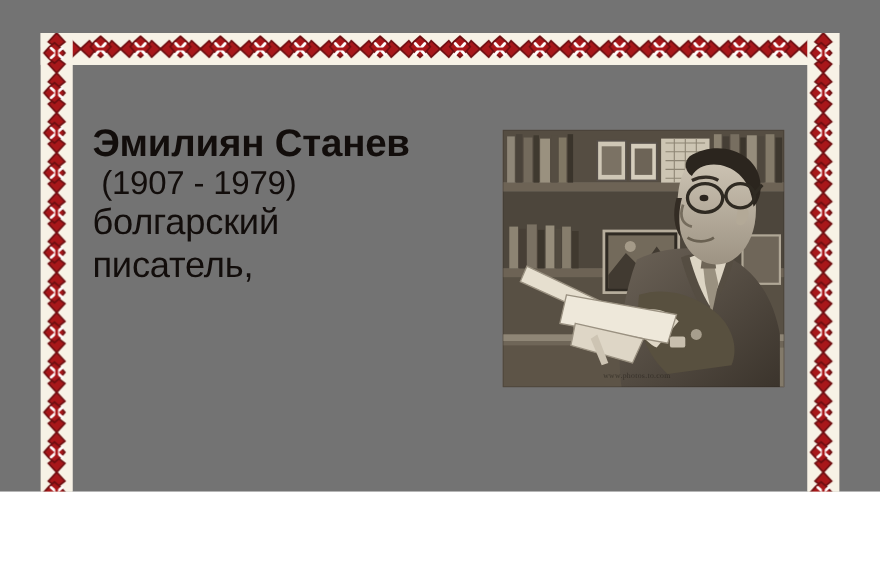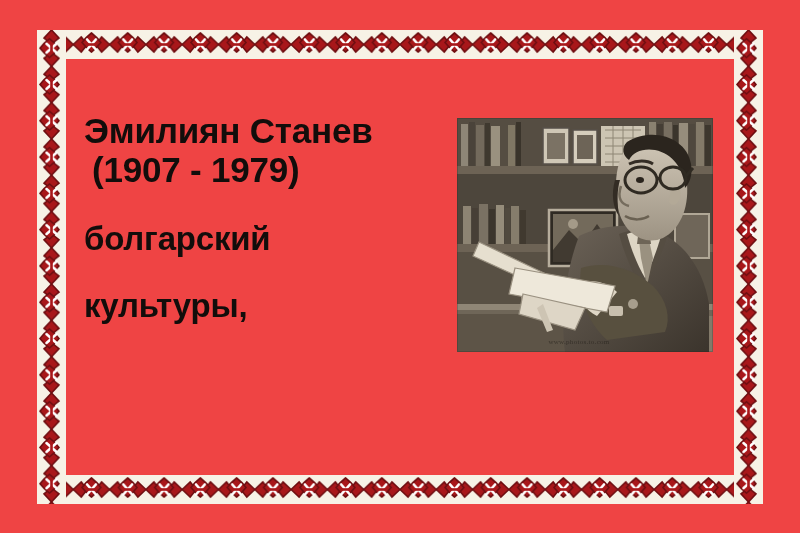--- a/index.html
+++ b/index.html
@@ -8,22 +8,22 @@
     padding: 0;
     background: #ffffff;
   }
   body {
     font-family: "Liberation Sans", sans-serif;
   }
 
   .slide {
     position: relative;
     width: 800px;
-    height: 533px;
-    background: #ef4444;
+    height: 447px;
+    background: #737373;
     overflow: hidden;
   }
 
   
   .frame {
     position: absolute;
     left: 37px;
     top: 30px;
     width: 726px;
     height: 474px;
@@ -53,30 +53,29 @@
     line-height: 1.07;
     letter-spacing: -0.2px;
     white-space: nowrap;
   }
   .line-name {
     font-size: 35px;
     font-weight: 700;
     margin-bottom: 2px;
   }
   .line-dates {
-    font-size: 35px;
-    font-weight: 700;
+    font-size: 30px;
+    font-weight: 400;
     padding-left: 8px;
     margin-bottom: 0;
   }
   .line-desc {
     font-size: 33px;
-    font-weight: 700;
+    font-weight: 400;
     margin-bottom: 4px;
-    margin-top: 32px;
   }
 
   
   .photo {
     position: absolute;
     left: 457px;
     top: 118px;
     width: 256px;
     height: 234px;
     overflow: hidden;
@@ -148,21 +147,21 @@
         <rect x="0" y="0" width="29" height="474" fill="#F7F2E6"></rect>
         <rect x="0" y="0" width="29" height="474" fill="url(#pSide)"></rect>
       </svg>
     </div>
   </div>
 
   <div class="text-block">
     <div class="line line-name">Эмилиян Станев</div>
     <div class="line line-dates"> (1907 - 1979)</div>
     <div class="line line-desc">болгарский</div>
-    <div class="line line-desc">культуры,</div>
+    <div class="line line-desc">писатель,</div>
   </div>
 
   <div class="photo">
     <svg viewBox="0 0 256 234" preserveAspectRatio="none">
       <defs>
         <linearGradient id="gSuit" x1="0" y1="0" x2="1" y2="1">
           <stop offset="0%" stop-color="#6b6257"></stop>
           <stop offset="100%" stop-color="#3b342c"></stop>
         </linearGradient>
         <linearGradient id="gSkin" x1="0" y1="0" x2="0" y2="1">

